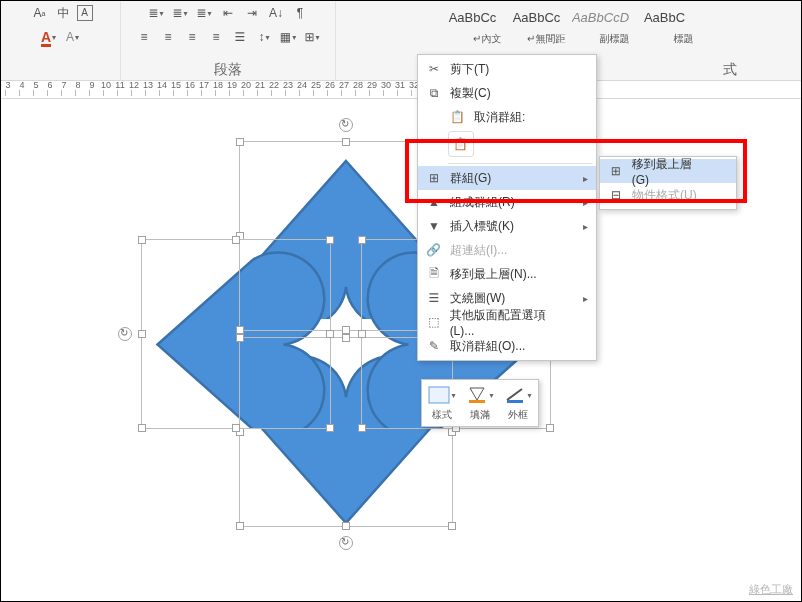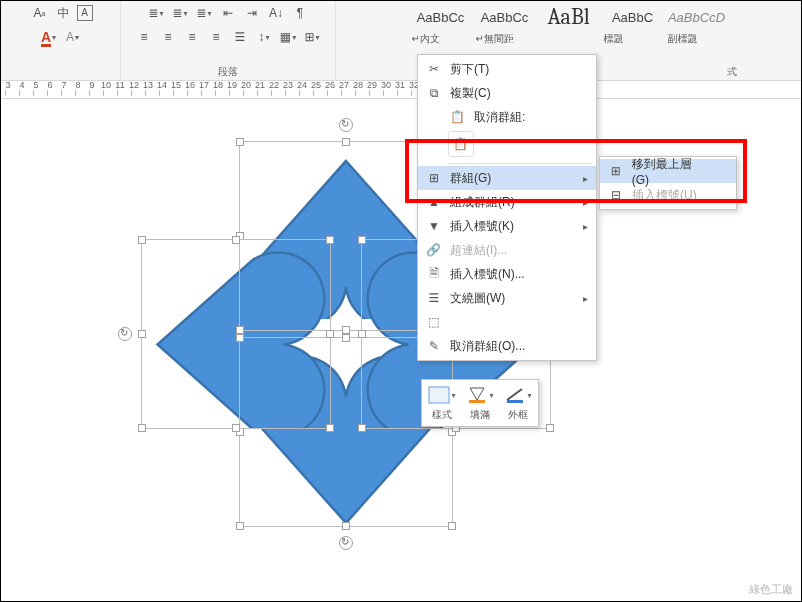--- a/index.html
+++ b/index.html
@@ -2,24 +2,24 @@
 <html><head>
 <meta charset="utf-8">
 <style>
   * { box-sizing: border-box; margin: 0; padding: 0; }
   body { font-family: "Microsoft JhengHei", "Segoe UI", sans-serif; font-size: 12px; background: #fff; width: 802px; height: 602px; overflow: hidden; border: 1px solid #000; position: relative; }
 
   .ribbon { background: #f5f5f5; border-bottom: 1px solid #d8d8d8; height: 80px; position: relative; display: flex; }
   .ribbon-group { padding: 2px 4px 0 4px; border-right: 1px solid #e2e2e2; display: flex; flex-direction: column; align-items: center; justify-content: flex-start; height: 80px; }
   .ribbon-btns { display: flex; flex-wrap: wrap; gap: 2px; align-items: center; }
   .rbtn { width: 22px; height: 20px; display: flex; align-items: center; justify-content: center; color: #555; cursor: pointer; }
-  .group-label { font-size: 10px; color: #666; margin-top: auto; margin-bottom: 2px; }
+  .group-label { font-size: 14px; color: #666; margin-top: auto; margin-bottom: 2px; }
 
   .styles-gallery { display: flex; gap: 0; padding: 0 2px; }
-  .style-item { width: 64px; height: 52px; border: 1px solid transparent; padding: 2px; text-align: left; cursor: pointer; }
+  .style-item { width: 64px; height: 52px; border: 1px solid transparent; padding: 2px; text-align: right; cursor: pointer; }
   .style-prev { font-size: 13px; color: #444; height: 26px; display:flex; align-items:center; justify-content:center; overflow:hidden; white-space:nowrap; }
   .style-prev.big { font-size: 22px; color: #333; font-family: "Cambria", serif;}
   .style-prev.italic { font-style: italic; color: #888;}
   .style-name { font-size: 10px; color: #555; margin-top: 2px; }
 
   .ruler { height: 18px; background: #fff; border-bottom: 1px solid #d8d8d8; position: relative; font-size: 9px; color: #666; overflow:hidden;}
   .ruler-inner { position:absolute; left: 4px; top:0; height:18px; display:flex; align-items:center; }
   .tick { width: 14px; text-align:center; border-left:1px solid #bbb; height:6px; margin-top:6px; position:relative;}
   .tick.num::before { content: attr(data-v); position:absolute; top:-10px; left:-5px; width:14px; text-align:center; }
 
@@ -40,21 +40,21 @@
   .ctx-label-only { padding-left:30px; font-weight:normal; color:#333;}
   .paste-opts { display:flex; gap:2px; padding: 2px 6px 4px 30px;}
   .paste-btn { width:26px; height:26px; border:1px solid #ddd; border-radius:3px; display:flex; align-items:center; justify-content:center; cursor:pointer;}
 
   .mini-toolbar { position:absolute; background:#fff; border:1px solid #c6c6c6; box-shadow:2px 2px 5px rgba(0,0,0,.2); padding:4px 6px; display:flex; gap:10px; z-index:45;}
   .mini-item { text-align:center; font-size:10px; color:#555; cursor:pointer;}
   .mini-ico { width:28px; height:22px; display:flex; align-items:center; justify-content:center; margin-bottom:2px; position:relative;}
   .mini-drop { font-size:8px; color:#666; margin-left:1px;}
 
   .red-box1 { position:absolute; border:4px solid #ff0000; z-index:200; pointer-events:none;}
-  .watermark { position:absolute; right:8px; bottom:4px; font-size:11px; color:#b8b8b8; }
+  .watermark { position:absolute; right:8px; bottom:4px; font-size:11px; color:#b8b8b8;text-decoration:underline; }
   .a-red { color:#d04020; font-weight:bold; font-size:14px; position:relative;}
   .a-red::after{content:""; position:absolute; left:0; right:0; bottom:-2px; height:3px; background:#d04020;}
 </style>
 </head>
 <body>
 
 <div class="ribbon">
   <div class="ribbon-group" style="width:120px">
     <div class="ribbon-btns">
       <div class="rbtn">A<sup style="font-size:7px">a</sup></div>
@@ -97,30 +97,26 @@
     <div class="styles-gallery" id="styles-gallery">
         <div class="style-item">
           <div class="style-prev ">AaBbCc</div>
           <div class="style-name">↵內文</div>
         </div>
         <div class="style-item">
           <div class="style-prev ">AaBbCc</div>
           <div class="style-name">↵無間距</div>
         </div>
         <div class="style-item">
-          <div class="style-prev big">AaBl</div>
-          <div class="style-name"></div>
+          <div class="style-prev italic">AaBbCcD</div>
+          <div class="style-name">副標題</div>
         </div>
         <div class="style-item">
           <div class="style-prev ">AaBbC</div>
           <div class="style-name">標題</div>
-        </div>
-        <div class="style-item">
-          <div class="style-prev italic">AaBbCcD</div>
-          <div class="style-name">副標題</div>
         </div>
       </div>
     <div class="group-label" style="align-self:flex-end; margin-right:60px">式</div>
   </div>
 </div>
 
 <div class="ruler">
   <div class="ruler-inner" id="ruler-inner">
       <div class="tick num" data-v="3"></div>
       <div class="tick num" data-v="4"></div>
@@ -259,44 +255,45 @@
       <span class="ctx-icon">▼</span>
       <span>插入標號(K)</span>
       <span class="ctx-arrow">▸</span>
     </div>
   <div class="ctx-item disabled">
       <span class="ctx-icon">🔗</span>
       <span>超連結(I)...</span>
     </div>
   <div class="ctx-item">
       <span class="ctx-icon">🗎</span>
-      <span>插入標號(N)...</span>
+      <span>移到最上層(N)...</span>
     </div>
   <div class="ctx-item">
       <span class="ctx-icon">☰</span>
       <span>文繞圖(W)</span>
       <span class="ctx-arrow">▸</span>
     </div>
   <div class="ctx-item">
       <span class="ctx-icon">⬚</span>
+      <span>其他版面配置選項(L)...</span>
     </div>
   <div class="ctx-item">
       <span class="ctx-icon">✎</span>
       <span>取消群組(O)...</span>
     </div>
 </div>
 
 <div class="ctx-menu" style="left:598px; top:155px; width:138px">
   <div class="ctx-item hover">
       <span class="ctx-icon">⊞</span>
       <span>移到最上層(G)</span>
     </div>
   <div class="ctx-item disabled">
       <span class="ctx-icon">⊟</span>
-      <span>插入標號(U)</span>
+      <span>物件格式(U)</span>
     </div>
 </div>
 
 <div class="mini-toolbar" style="left:420px; top:378px">
   <div class="mini-item">
     <div class="mini-ico">
         <svg width="22" height="18">
           <rect x="1" y="1" width="20" height="16" fill="#eaf2fb" stroke="#6a9edc"></rect>
         </svg>
         <span class="mini-drop">▾</span>

